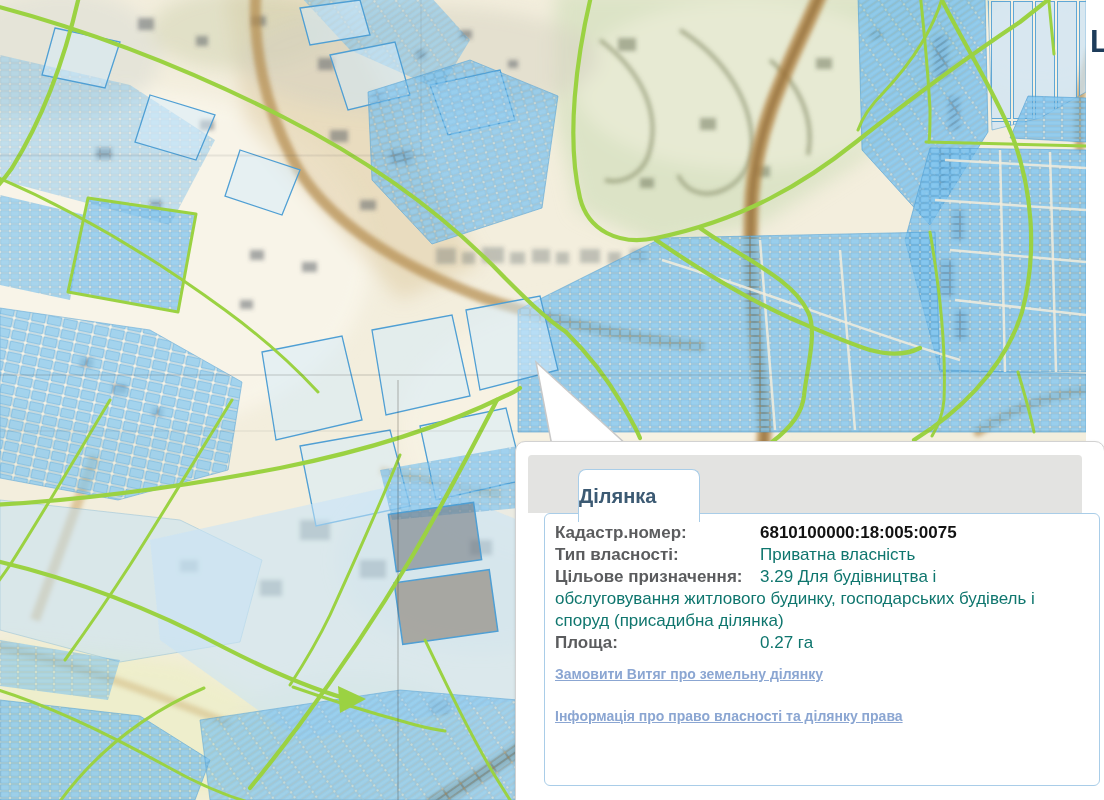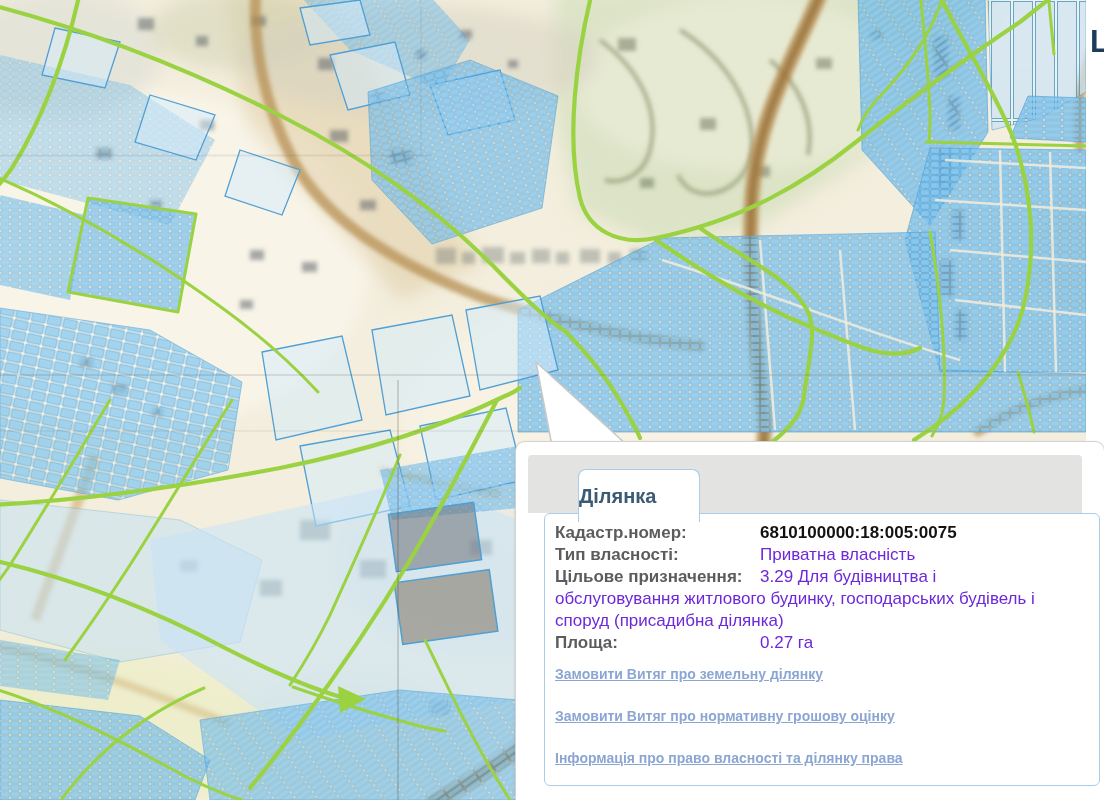--- a/index.html
+++ b/index.html
@@ -55,21 +55,21 @@
   }
   .content{
     position:absolute;left:28px;top:71px;width:534px;height:255px;
     background:#fff;border:1px solid var(--popup-accent-blue,#a9cde8);border-radius:6px;
     padding:8px 10px 8px 10px;
     font-size:17px;line-height:22px;color:#3a3b3d;
     z-index:2;
   }
   .row{margin:0;}
   .lbl{display:inline-block;width:205px;vertical-align:top;font-weight:700;color:var(--label-gray,#5b5c5e);}
-  .val{color:#6d28d9;}
+  .val{color:#0f766e;}
   .val-strong{font-weight:700;color:var(--value-black,#121212);}
   .val-pre{white-space:pre-line;}
   .links{margin-top:9px;}
   .plink{
     display:block;margin-bottom:20px;
     color:var(--link-blue,#8ba6d2);font-weight:700;font-size:14px;
     text-decoration:underline;cursor:pointer;
   }
 </style>
 </head>
@@ -322,17 +322,16 @@
     <div class="row">
       <span class="lbl">Цільове призначення:</span><span class="val val-pre">3.29 Для будівництва і
 обслуговування житлового будинку, господарських будівель і
 споруд (присадибна ділянка)</span>
     </div>
     <div class="row">
       <span class="lbl">Площа:</span><span class="val">0.27 га</span>
     </div>
     <div class="links">
       <a class="plink">Замовити Витяг про земельну ділянку</a>
-      <a class="plink">Замовити Витяг про нормативну грошову оцінку</a>
       <a class="plink">Інформація про право власності та ділянку права</a>
     </div>
   </div>
 </div>
 
 </body></html>

